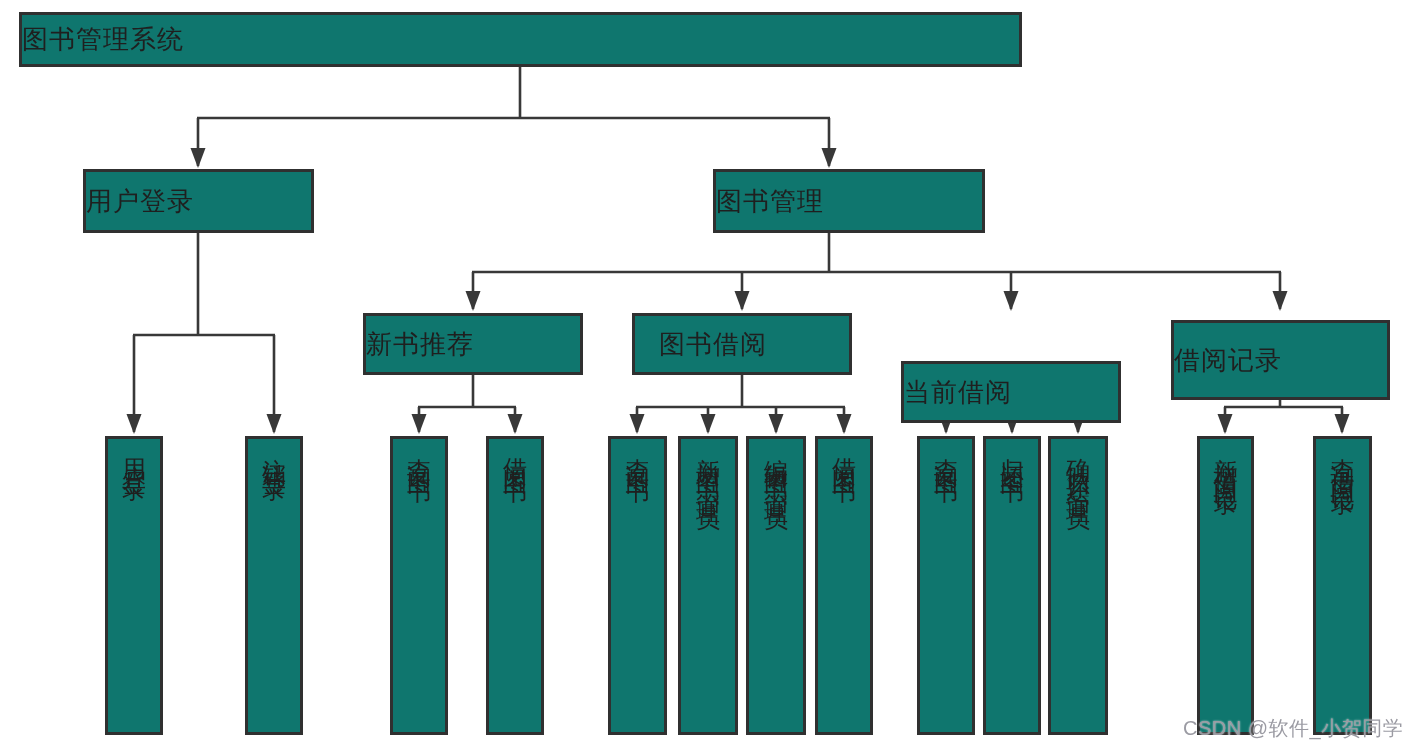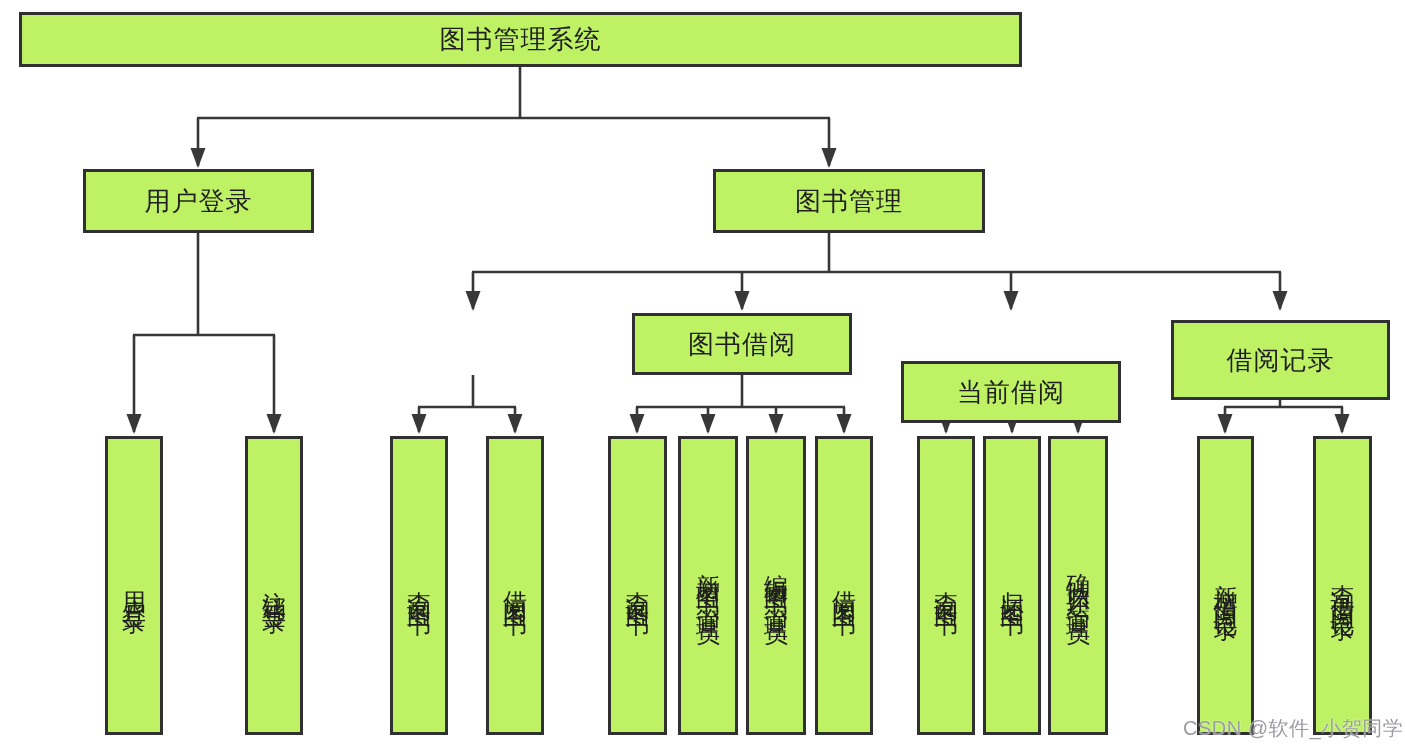--- a/index.html
+++ b/index.html
@@ -14,37 +14,37 @@
   body{
     font-family:"Liberation Sans","DejaVu Sans",sans-serif;
     width:1405px;height:747px;overflow:hidden;position:relative;
   }
   .canvas{position:absolute;left:0;top:0;width:1405px;height:747px;background:var(--bg);}
   .connectors{position:absolute;left:0;top:0;width:1405px;height:747px;}
   .connectors .cline{stroke:var(--line);stroke-width:2.6;fill:none;}
   .connectors line{stroke:var(--line);stroke-width:2.6;}
   .connectors .arrowhead{fill:var(--line);}
   .node{
-    position:absolute;background:#bef264;border:3px solid var(--border);
-    display:flex;align-items:center;justify-content:center;
+    position:absolute;background:#0f766e;border:3px solid var(--border);
+    display:flex;align-items:center;justify-content:flex-start;
     color:var(--text);font-size:26px;letter-spacing:1px;
     white-space:nowrap;
   }
   .leaf{
     writing-mode:vertical-rl;text-orientation:mixed;
     font-size:24px;letter-spacing:7px;line-height:1;
     border-width:3px;
   }
   .leaf span{display:block;}
   
   .n-root {left:19px;  top:12px;  width:1003px;height:55px;}
   .n-l2-0 {left:83px;  top:169px; width:231px; height:64px;}
   .n-l2-1 {left:713px; top:169px; width:272px; height:64px;}
   .n-l3-0 {left:363px; top:313px; width:220px; height:62px;}
-  .n-l3-1 {left:632px; top:313px; width:220px; height:62px;}
+  .n-l3-1 {left:632px; top:313px; width:220px; height:62px;padding-left:24px;}
   .n-l3-2 {left:901px; top:313px; width:220px; height:62px;margin-top:48px;}
   .n-l3-3 {left:1171px;top:320px; width:219px; height:80px;}
   .n-g0-0 {left:105px; top:436px; width:58px;  height:299px;}
   .n-g0-1 {left:245px; top:436px; width:58px;  height:299px;}
   .n-g1-0 {left:390px; top:436px; width:58px;  height:299px;}
   .n-g1-1 {left:486px; top:436px; width:58px;  height:299px;}
   .n-g2-0 {left:608px; top:436px; width:59px;  height:299px;}
   .n-g2-1 {left:678px; top:436px; width:60px;  height:299px;}
   .n-g2-2 {left:746px; top:436px; width:60px;  height:299px;}
   .n-g2-3 {left:815px; top:436px; width:58px;  height:299px;}
@@ -106,20 +106,23 @@
     <span>图书管理系统</span>
   </div>
 
   <div class="node n-l2-0">
     <span>用户登录</span>
   </div>
   <div class="node n-l2-1">
     <span>图书管理</span>
   </div>
 
+  <div class="node n-l3-0">
+    <span>新书推荐</span>
+  </div>
   <div class="node n-l3-1">
     <span>图书借阅</span>
   </div>
   <div class="node n-l3-2">
     <span>当前借阅</span>
   </div>
   <div class="node n-l3-3">
     <span>借阅记录</span>
   </div>
 

